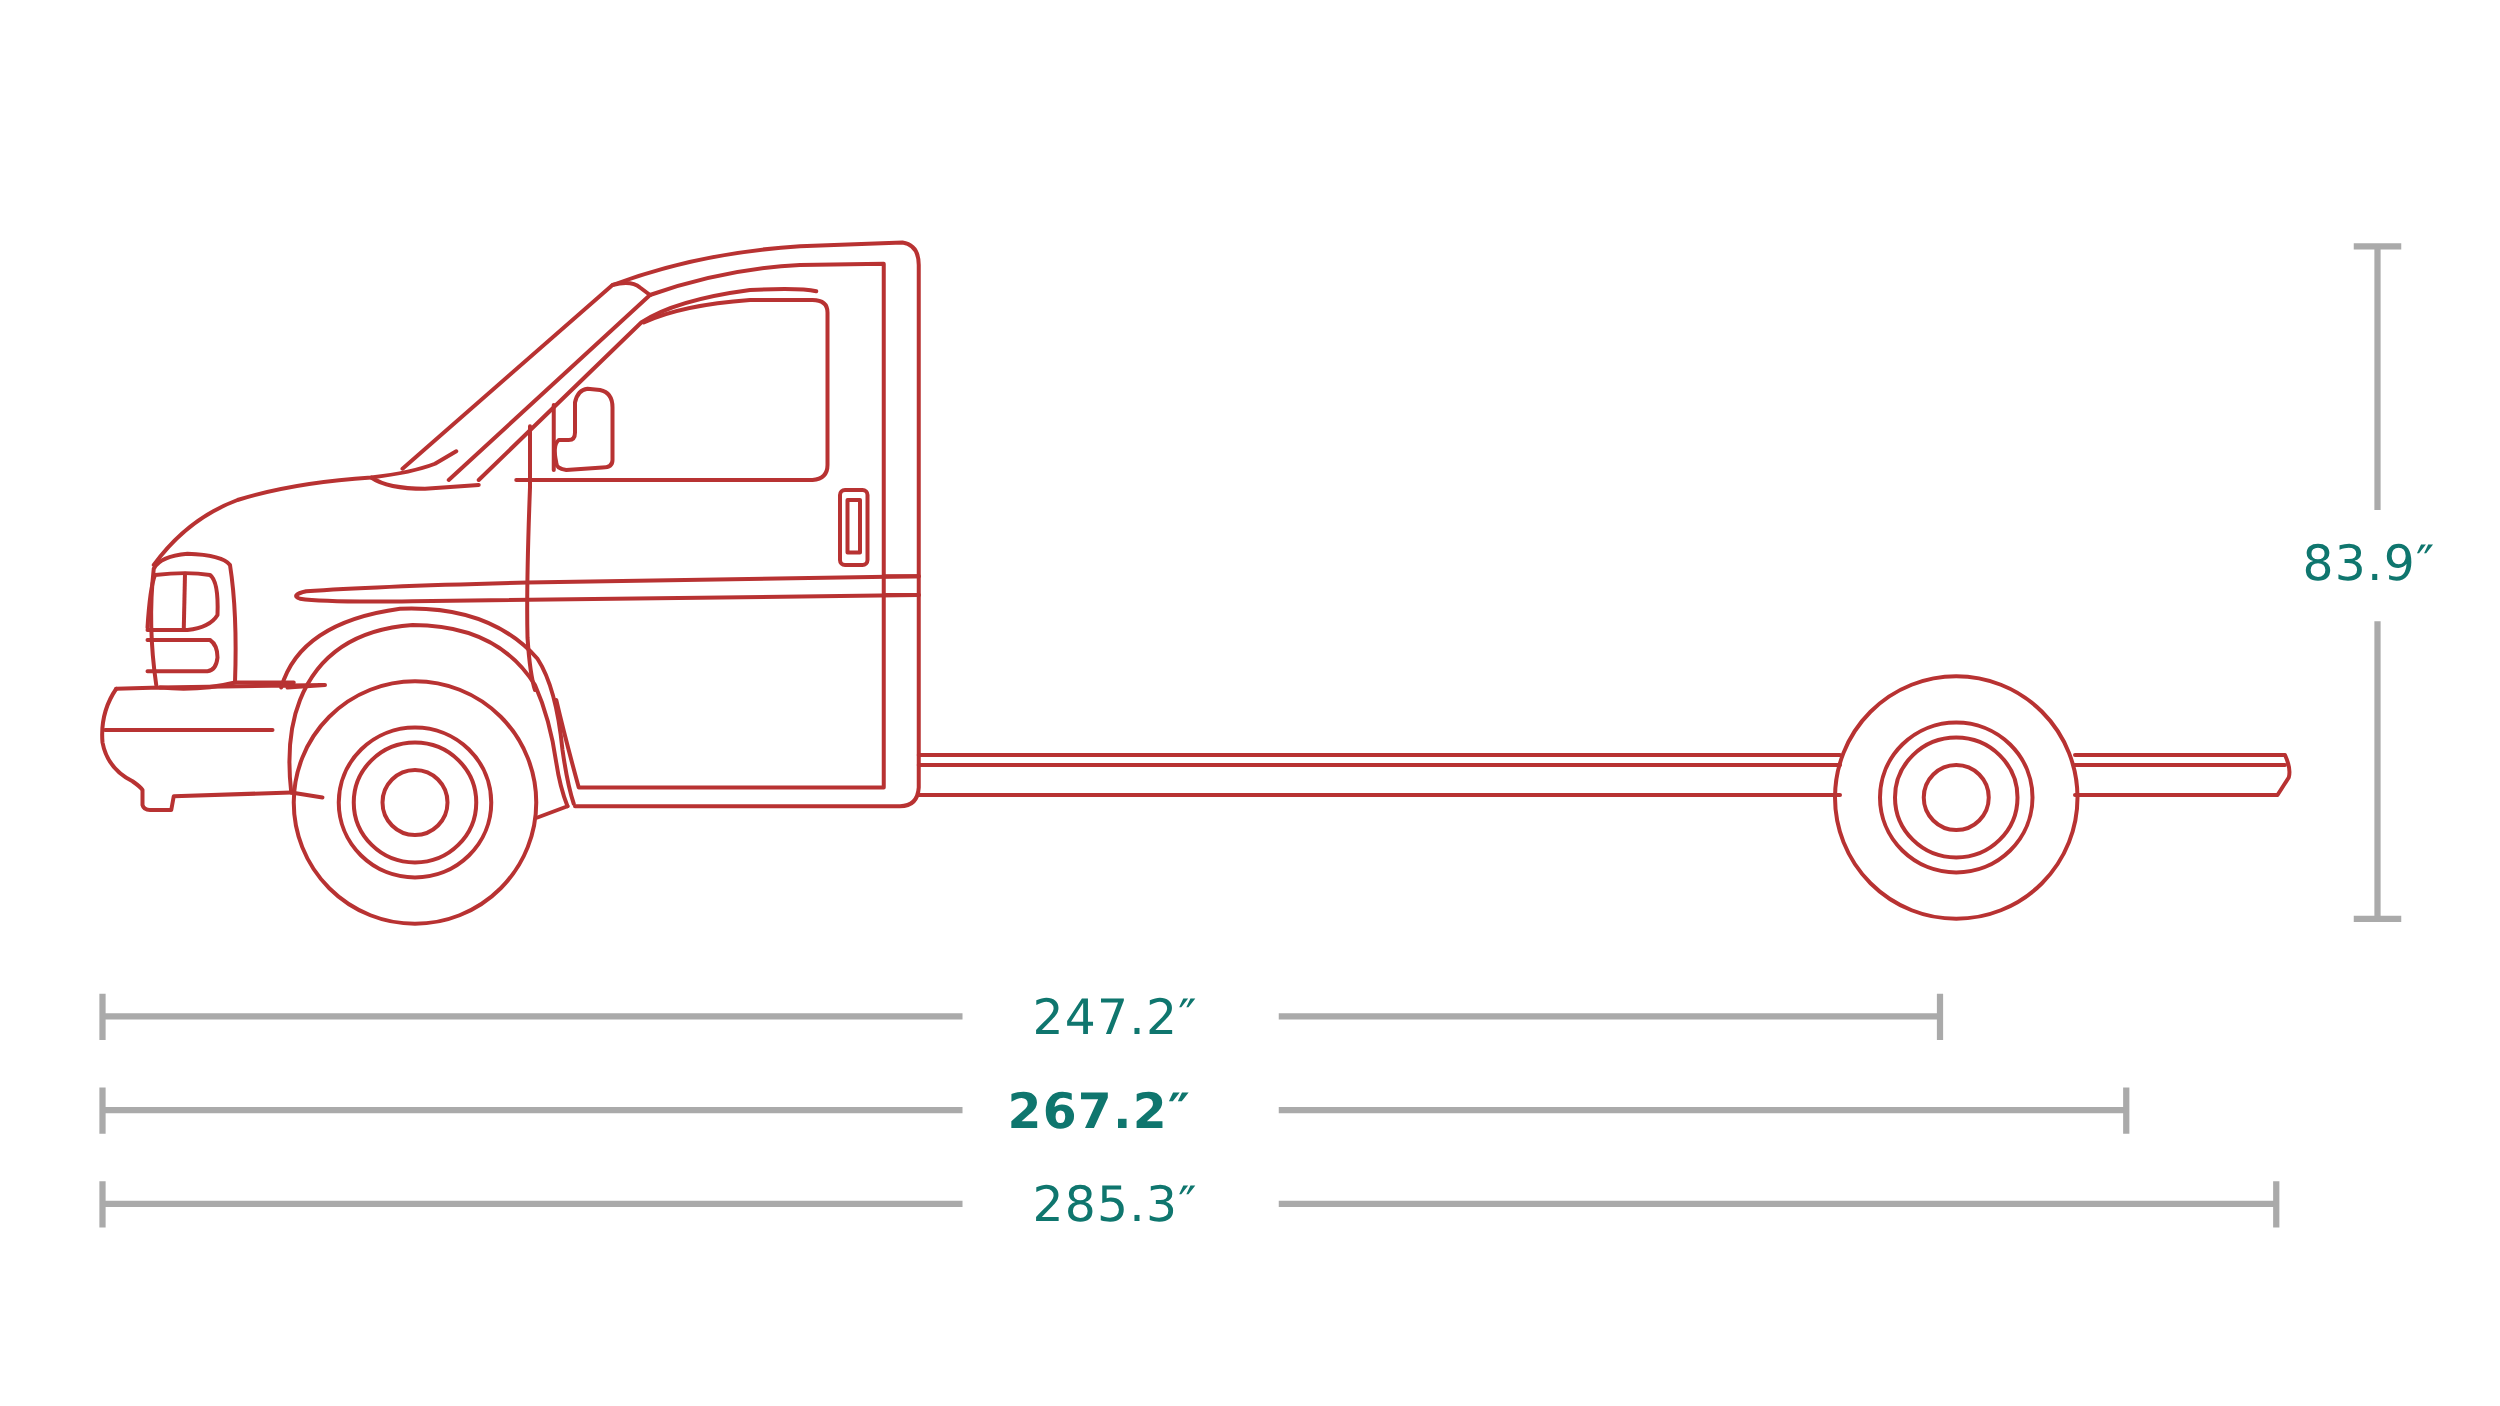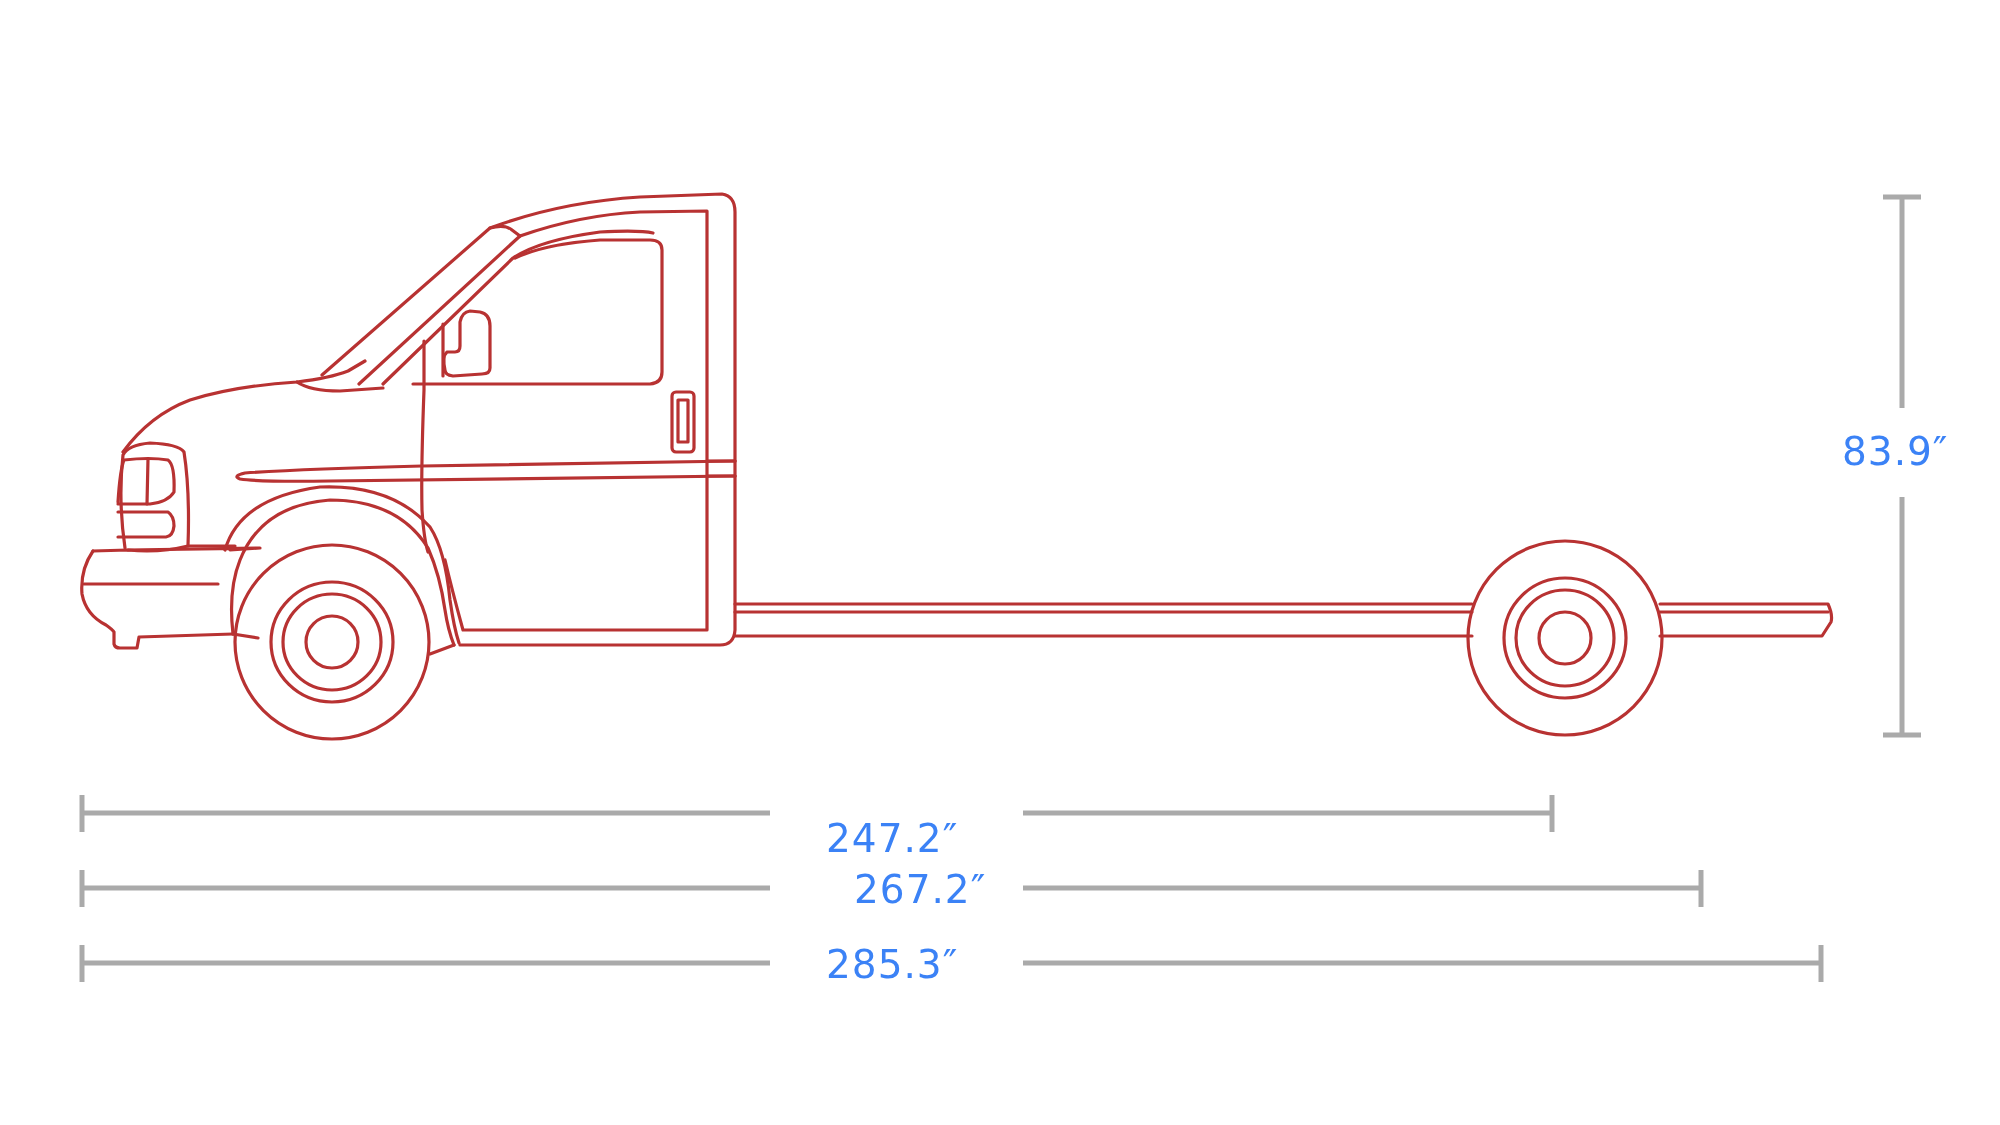--- a/index.html
+++ b/index.html
@@ -3,21 +3,21 @@
 <meta charset="utf-8">
 <style>
   html, body { margin: 0; padding: 0; background: #ffffff; }
   body { width: 2000px; height: 1125px; position: relative; overflow: hidden; font-family: "DejaVu Sans", sans-serif; }
   #stage { position: absolute; left: 0; top: 0; width: 2000px; height: 1125px; }
   .dim-label {
     position: absolute;
     font-family: "DejaVu Sans", sans-serif;
     font-size: 39px;
     font-weight: normal;
-    color: #3b82f6;
+    color: #0f766e;
     letter-spacing: 1px;
     white-space: nowrap;
     line-height: 1;
   }
   .truck path, .truck ellipse, .truck line, .truck rect, .truck polyline {
     fill: none;
     stroke: #b83232;
     stroke-width: 3.2;
     stroke-linejoin: round;
     stroke-linecap: round;
@@ -135,18 +135,18 @@
     <g class="dim">
       <line x1="82" y1="945" x2="82" y2="982"></line>
       <line x1="82" y1="963" x2="770" y2="963"></line>
       <line x1="1023" y1="963" x2="1821" y2="963"></line>
       <line x1="1821" y1="945" x2="1821" y2="982"></line>
     </g>
   </svg>
 
   <div class="dim-label" style="left:1842px; top:432px;">83.9″</div>
 
-  <div class="dim-label" style="left:826px; top:795px;margin-top:24px;">247.2″</div>
+  <div class="dim-label" style="left:826px; top:795px;">247.2″</div>
 
-  <div class="dim-label" style="left:854px; top:870px;">267.2″</div>
+  <div class="dim-label" style="left:806px; top:870px;font-weight:bold;">267.2″</div>
 
   <div class="dim-label" style="left:826px; top:945px;text-align:right;">285.3″</div>
 </div>
 
 </body></html>

